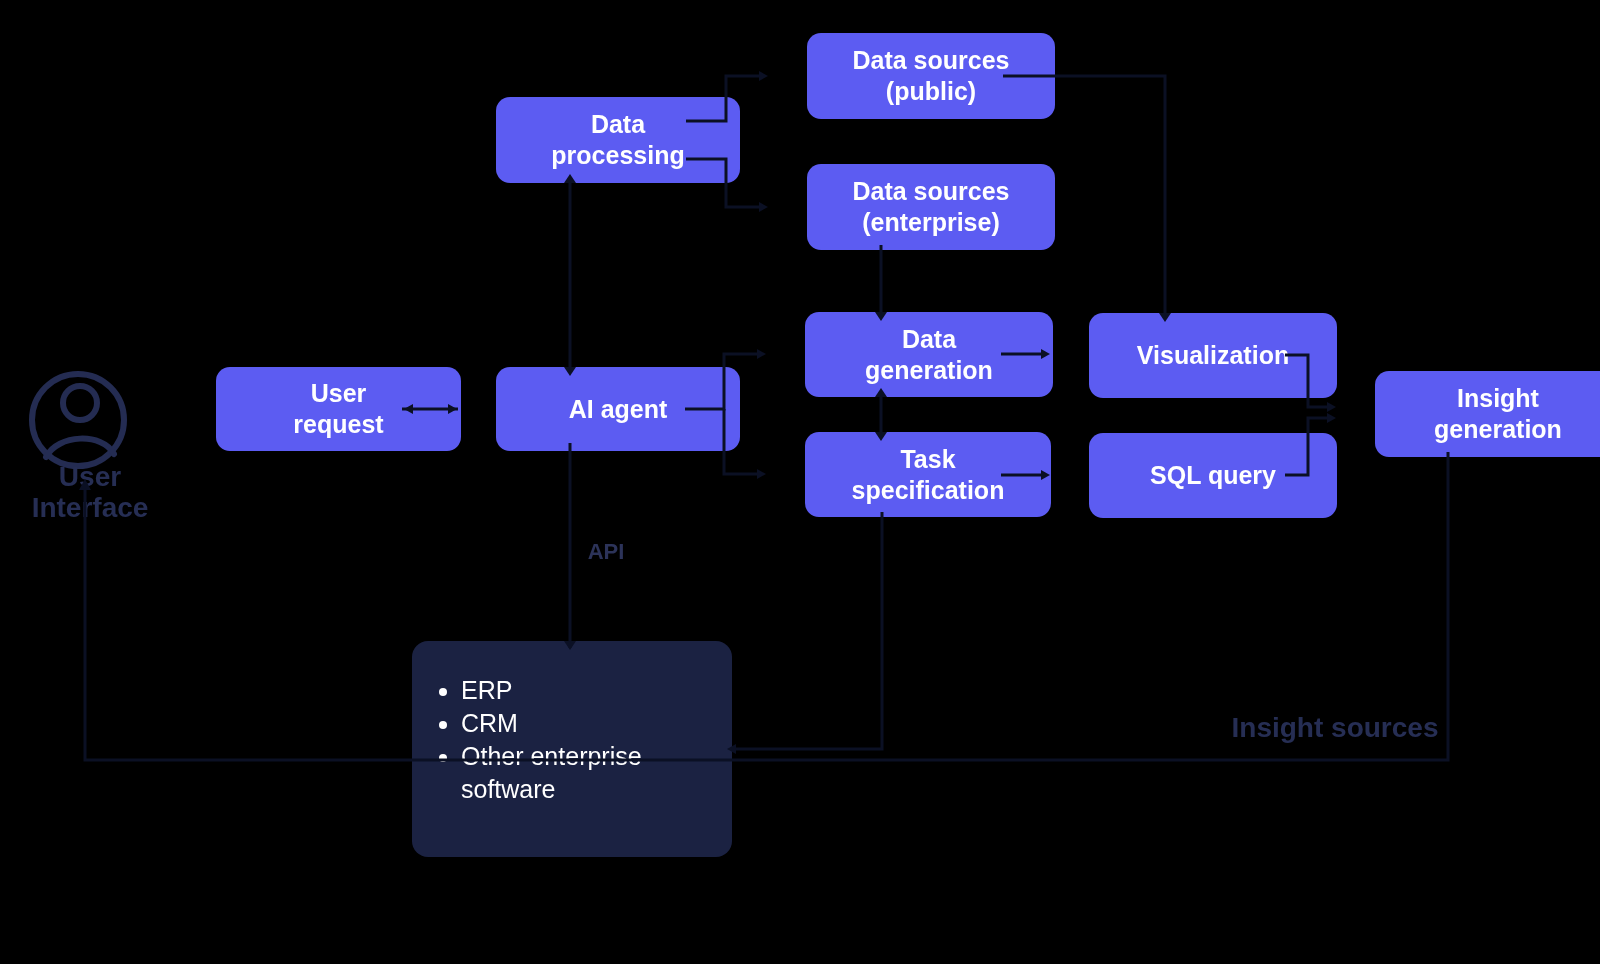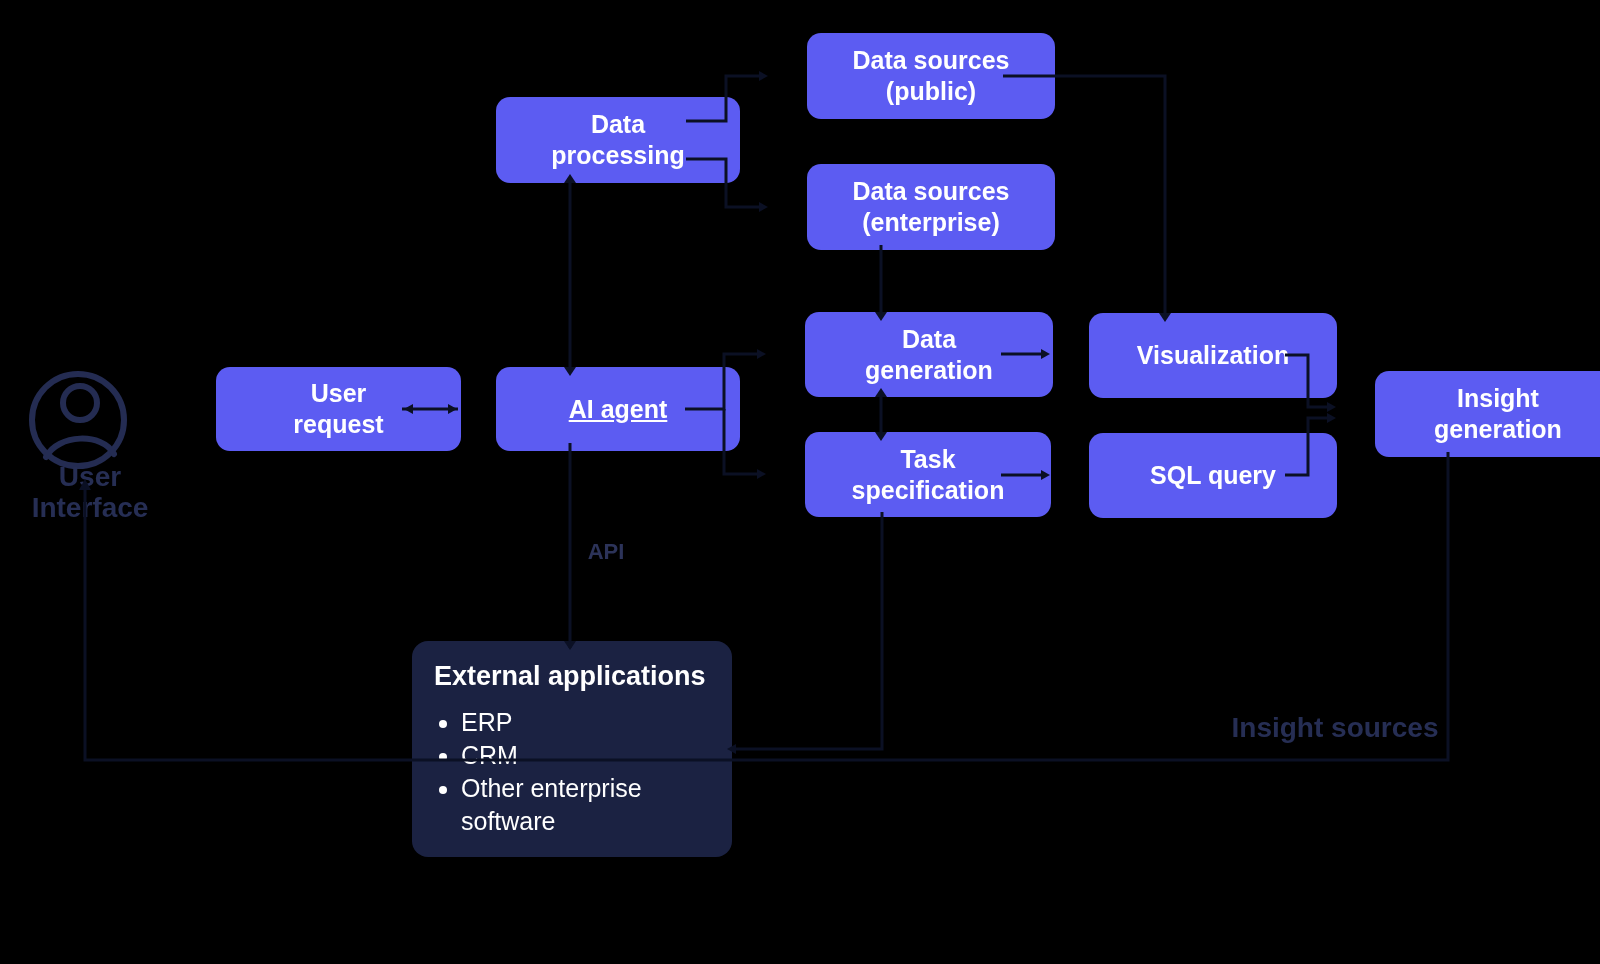--- a/index.html
+++ b/index.html
@@ -21,21 +21,21 @@
     text-align:center;
     font-size:25px;font-weight:700;line-height:31px;
     white-space:pre-line;
     z-index:1;
     margin-left:48px;
   }
   #n-data-processing{left:448px;top:97px;width:244px;height:86px;}
   #n-ds-public{left:759px;top:33px;width:248px;height:86px;}
   #n-ds-enterprise{left:759px;top:164px;width:248px;height:86px;}
   #n-user-request{left:168px;top:367px;width:245px;height:84px;}
-  #n-ai-agent{left:448px;top:367px;width:244px;height:84px;text-decoration:underline;}
+  #n-ai-agent{left:448px;top:367px;width:244px;height:84px;}
   #n-code-generation{left:757px;top:312px;width:248px;height:85px;}
   #n-task-specification{left:757px;top:432px;width:246px;height:85px;}
   #n-visualization{left:1041px;top:313px;width:248px;height:85px;}
   #n-sql-query{left:1041px;top:433px;width:248px;height:85px;}
   #n-insight-generation{left:1327px;top:371px;width:246px;height:86px;}
 
   
   .panel{
     position:absolute;
     left:412px;top:641px;width:320px;height:216px;
@@ -102,21 +102,20 @@
   <div class="node" id="n-code-generation">Data
 generation</div>
   <div class="node" id="n-task-specification">Task
 specification</div>
   <div class="node" id="n-sql-query">SQL query</div>
   <div class="node" id="n-visualization">Visualization</div>
   <div class="node" id="n-insight-generation">Insight
 generation</div>
 
   <div class="panel">
-    <div class="panel-title">External applications</div>
     <ul class="panel-list">
       <li>ERP</li>
       <li>CRM</li>
       <li>Other enterprise
 software</li>
     </ul>
   </div>
 
   <svg id="connectors" width="1600" height="964" viewBox="0 0 1600 964">
 

